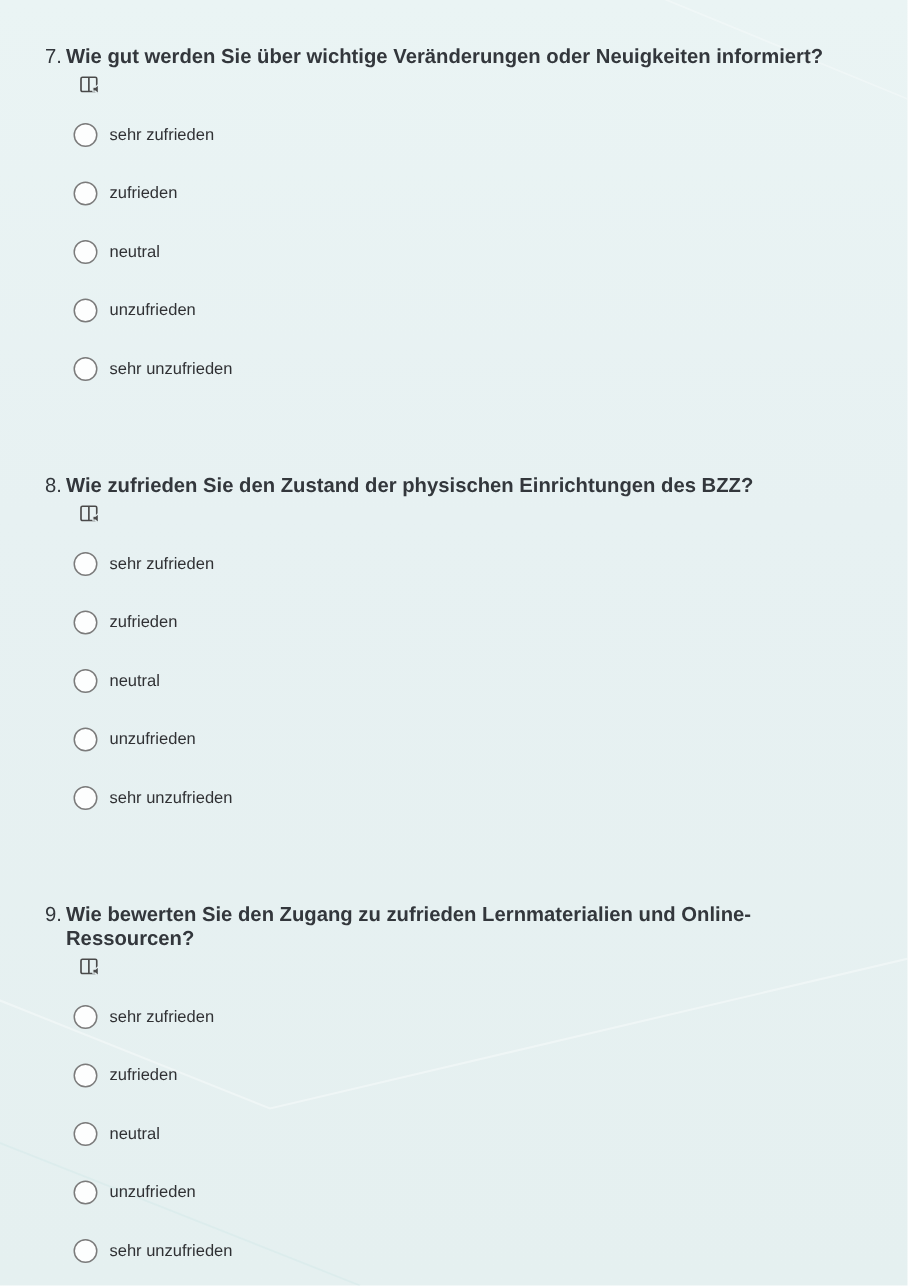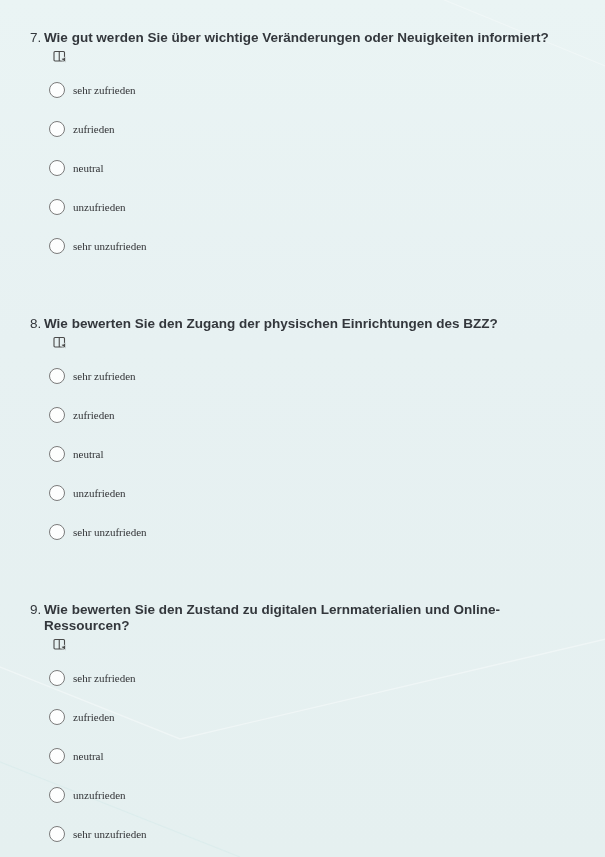--- a/index.html
+++ b/index.html
@@ -44,21 +44,20 @@
     flex-direction: column;
     gap: 23px;
   }
   .option {
     display: flex;
     align-items: flex-end;
     gap: 8px;
     height: 16px;
     cursor: pointer;
     width: max-content;
-    font-family: Liberation Serif, serif;
   }
   .radio {
     box-sizing: content-box;
     flex: none;
     width: 14px; height: 14px;
     border: 1px solid #7b7b7b;
     border-radius: 50%;
     background: #fdfefe;
   }
   .option-label {
@@ -110,21 +109,21 @@
       <label class="option">
         <span class="radio"></span>
         <span class="option-label">sehr unzufrieden</span>
       </label>
     </div>
   </section>
 
   <section class="question">
     <div class="q-title">
       <span class="q-num">8.</span>
-      <span class="q-text">Wie bewerten Sie den Zugang der physischen Einrichtungen des BZZ?</span>
+      <span class="q-text">Wie zufrieden Sie den Zustand der physischen Einrichtungen des BZZ?</span>
     </div>
     <button class="reader-btn">
       <svg width="15" height="14" viewBox="0 0 15 14">
         <rect x="1" y="1.5" width="10.5" height="9.5" rx="1" fill="none" stroke="currentColor" stroke-width="1.1"></rect>
         <line x1="6.25" y1="1.5" x2="6.25" y2="11" stroke="currentColor" stroke-width="1.1"></line>
         <path d="M8.9 8.1 h1.7 l2 -1.7 v6.2 l-2 -1.8 h-1.7 z" fill="currentColor" stroke="#e7f1f2" stroke-width="0.8"></path>
       </svg>
     </button>
     <div class="options">
       <label class="option">
@@ -146,21 +145,21 @@
       <label class="option">
         <span class="radio"></span>
         <span class="option-label">sehr unzufrieden</span>
       </label>
     </div>
   </section>
 
   <section class="question">
     <div class="q-title">
       <span class="q-num">9.</span>
-      <span class="q-text">Wie bewerten Sie den Zustand zu digitalen Lernmaterialien und Online-Ressourcen?</span>
+      <span class="q-text">Wie bewerten Sie den Zugang zu zufrieden Lernmaterialien und Online-Ressourcen?</span>
     </div>
     <button class="reader-btn">
       <svg width="15" height="14" viewBox="0 0 15 14">
         <rect x="1" y="1.5" width="10.5" height="9.5" rx="1" fill="none" stroke="currentColor" stroke-width="1.1"></rect>
         <line x1="6.25" y1="1.5" x2="6.25" y2="11" stroke="currentColor" stroke-width="1.1"></line>
         <path d="M8.9 8.1 h1.7 l2 -1.7 v6.2 l-2 -1.8 h-1.7 z" fill="currentColor" stroke="#e7f1f2" stroke-width="0.8"></path>
       </svg>
     </button>
     <div class="options">
       <label class="option">

